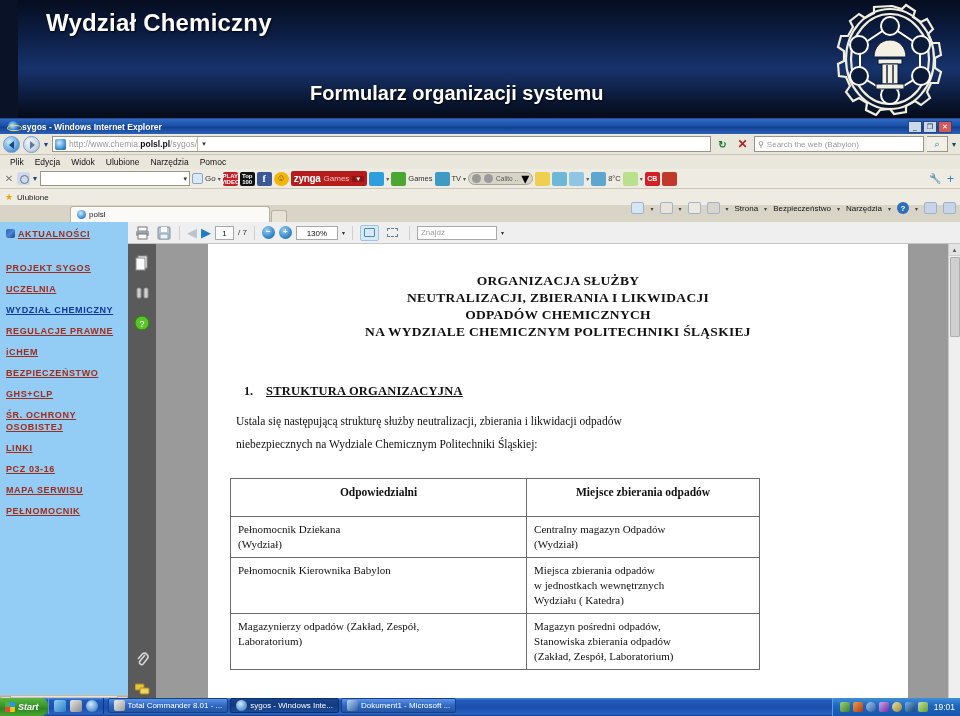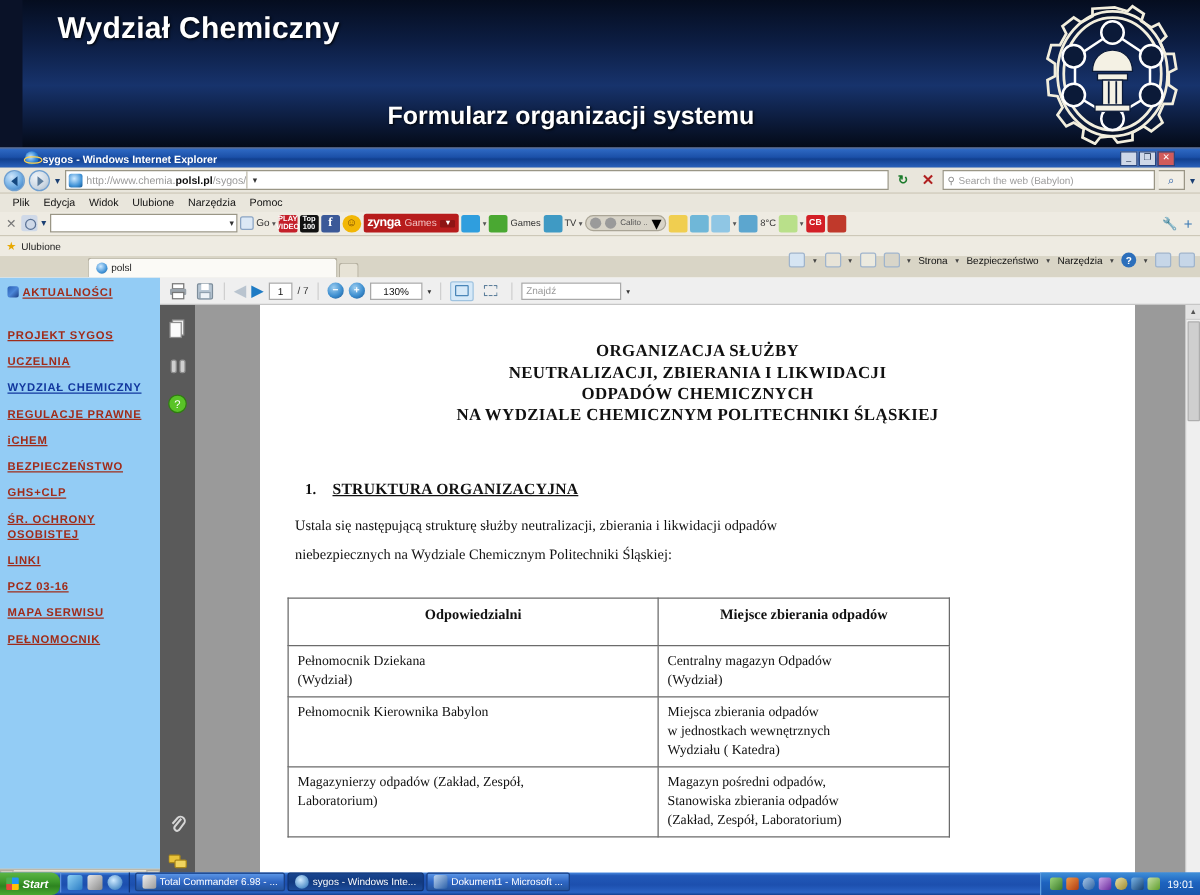--- a/index.html
+++ b/index.html
@@ -36,21 +36,21 @@
 
   
   .ie-window {
     position:absolute; left:0; top:118px; width:960px; height:580px;
     background:#d6d2c2;
     border-top:1px solid #2a4b8d;
   }
   .ie-titlebar {
     position:relative; height:15px;
     background: linear-gradient(180deg,#2f6ac4 0%, #1b50a8 45%, #12408f 55%, #2a62bc 100%);
-    display:flex; align-items:center; padding:0 18px;
+    display:flex; align-items:center; padding:0 6px;
   }
   .ie-title-ico {
     width:11px; height:11px; margin:0 3px 0 2px; flex:none;
     background: radial-gradient(circle at 40% 40%, #bfe3ff 0%, #2a7fd4 55%, #0d4f95 100%);
     border-radius:50%;
     position:relative;
   }
   .ie-title-ico:after{
     content:""; position:absolute; left:-1px; top:4px; width:13px; height:4px;
     border:1px solid #ffd24d; border-radius:50%/60%;
@@ -724,21 +724,21 @@
       <span class="slbl">Start</span>
     </div>
     <div class="ql">
       <span class="qi a"></span>
       <span class="qi b"></span>
       <span class="qi c"></span>
     </div>
     <div class="tasks">
       <div class="tbtn">
         <span class="ti tc"></span>
-        <span class="tl">Total Commander 6.98 - ...</span>
+        <span class="tl">Total Commander 8.01 - ...</span>
       </div>
       <div class="tbtn active">
         <span class="ti ie"></span>
         <span class="tl">sygos - Windows Inte...</span>
       </div>
       <div class="tbtn">
         <span class="ti wd"></span>
         <span class="tl">Dokument1 - Microsoft ...</span>
       </div>
     </div>

